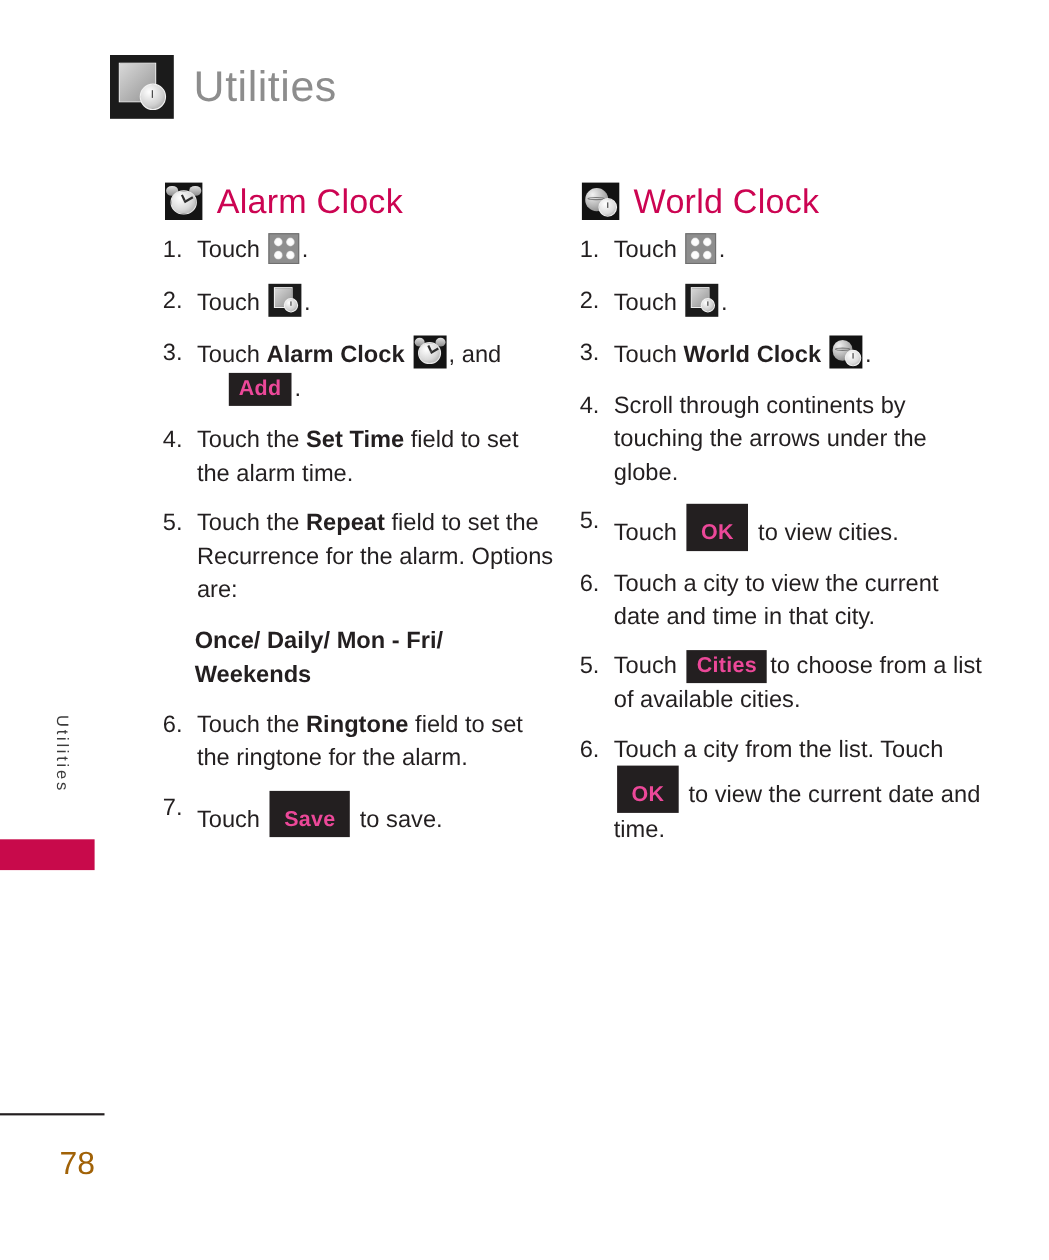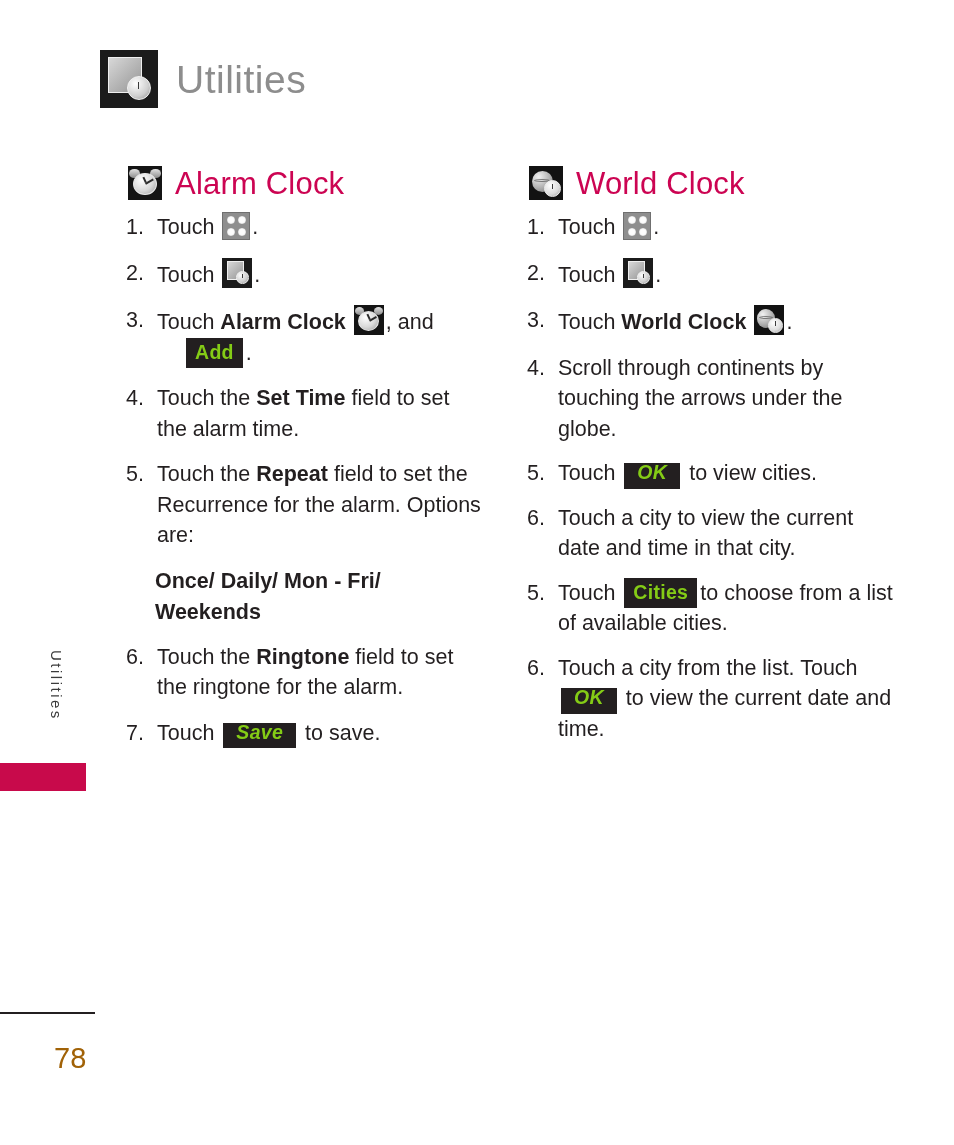--- a/index.html
+++ b/index.html
@@ -77,21 +77,21 @@
     font-size: 29px;
     color: #a16207;
   }
 
   
   .column {
     position: absolute;
     top: 166px;
     width: 356px;
   }
-  #column-left  { left: 126px; }
+  #column-left  { left: 148px; }
   #column-right { left: 527px; width: 372px; }
 
   .section-head {
     display: flex;
     align-items: center;
     gap: 11px;
     margin: 0 0 12px 0;
   }
   .section-head .head-text {
     font-size: 31px;
@@ -141,30 +141,30 @@
     font-weight: bold;
     font-size: 21.5px;
     line-height: 31px;
     margin: 2px 0 14px 29px;
   }
 
   
   .keybtn {
     display: inline-block;
     background: #231f20;
-    color: #84cc16;
+    color: #ec4899;
     font-weight: bold;
     font-size: 19.5px;
     line-height: 19.5px;
     padding: 5px 9px 6px 9px;
     margin: 0 3px;
     vertical-align: 1px;
     letter-spacing: 0.3px;
   }
-  .keybtn.wide { padding: 0 13px 6px 13px; font-style: italic; }
+  .keybtn.wide { padding: 17px 13px 6px 13px; }
   .btn-indent { display: inline-block; margin-left: 26px; }
 
   
   .ico {
     display: inline-block;
     vertical-align: -6px;
     margin: 0 2px;
     position: relative;
   }
   .ico-sm { width: 28px; height: 28px; }

